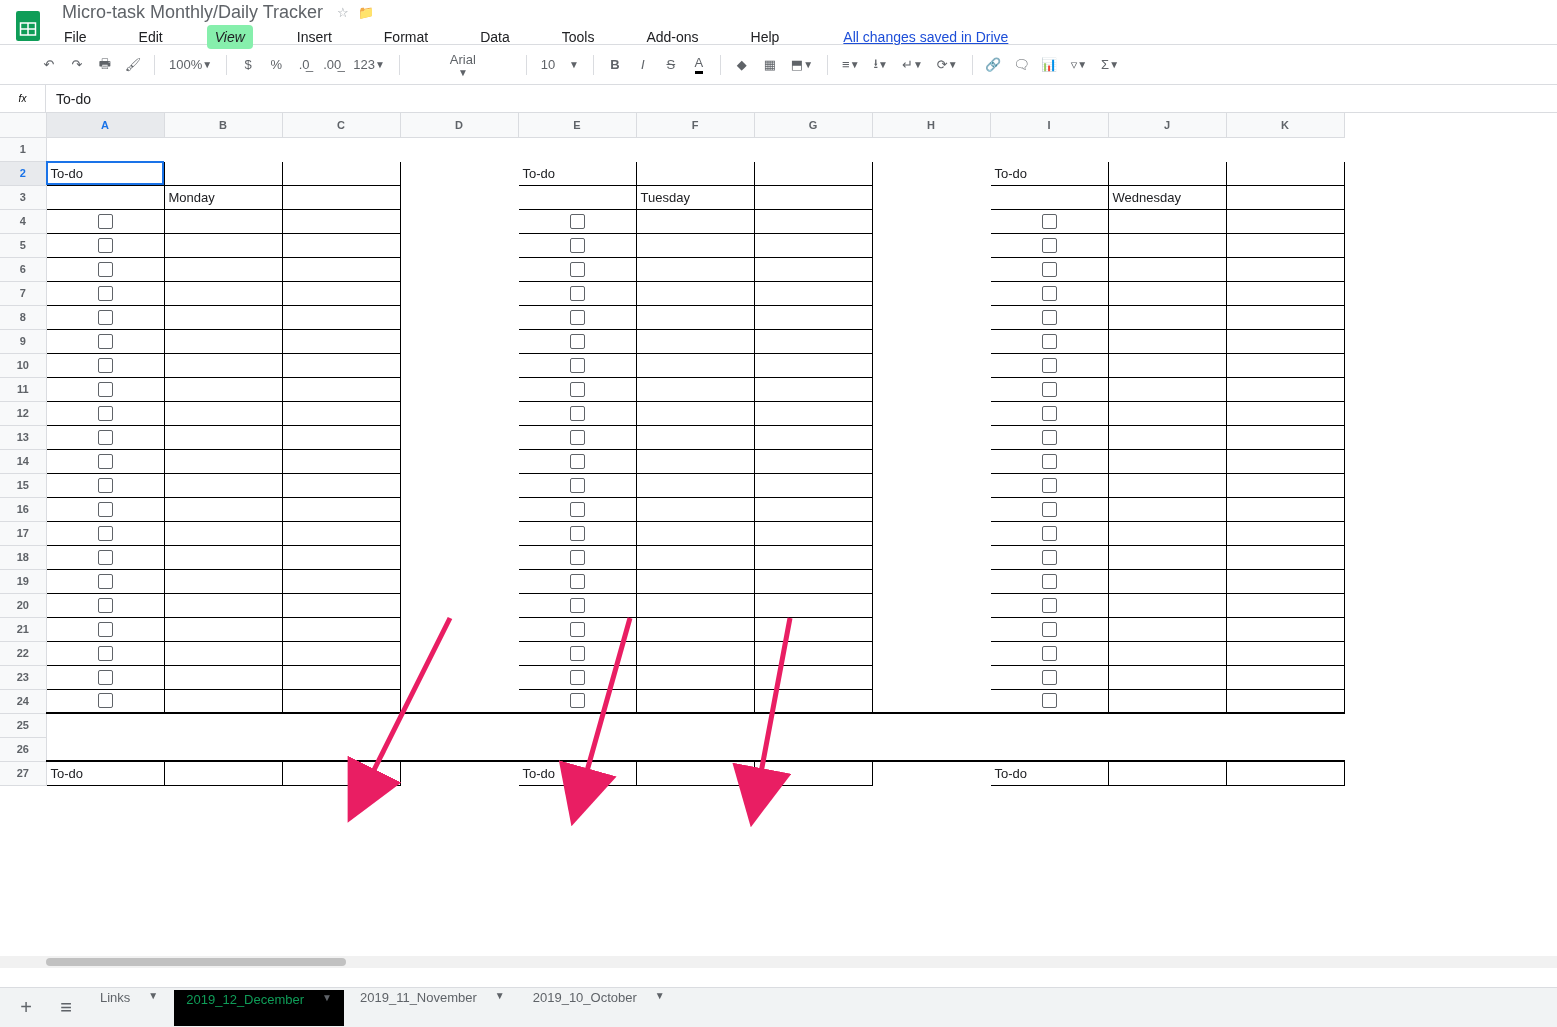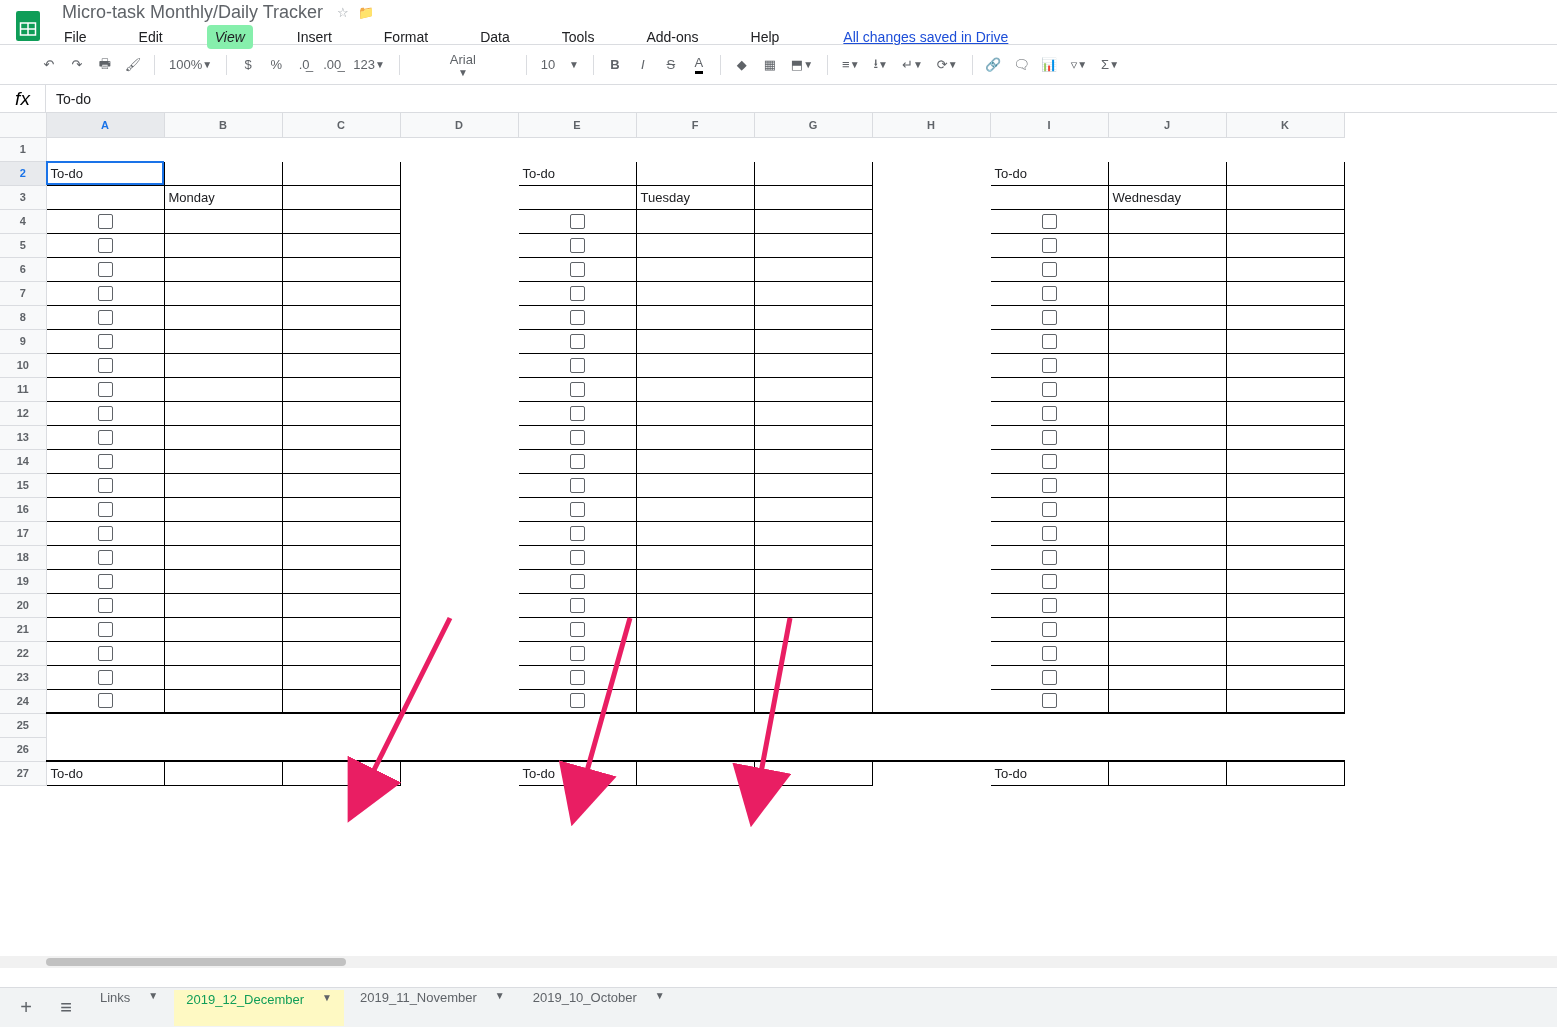--- a/index.html
+++ b/index.html
@@ -23,21 +23,21 @@
   
   .toolbar { display: flex; align-items: center; padding: 4px 8px 4px 36px; gap: 2px; border-bottom: 1px solid #dadce0; height: 40px; }
   .tbtn { height:26px; min-width:26px; display:inline-flex; align-items:center; justify-content:center; color:#5f6368; border-radius:2px; padding: 0 4px; font-size:13px; }
   .tsep { width:1px; height:20px; background:#dadce0; margin: 0 6px; }
   .tdrop { display:inline-flex; align-items:center; padding: 0 6px; color:#5f6368; height:26px;text-align:center;}
   .tdrop .caret { font-size:10px; color:#5f6368; }
   .color-under { border-bottom: 3px solid #000; padding-bottom:1px; }
   
   
   .formula-bar { display:flex; align-items:center; height:28px; border-bottom:1px solid #dadce0; }
-  .fx { width:46px; text-align:center; font-style:italic; color:#000000; font-size:19px; border-right:1px solid #dadce0; height:100%; display:flex; align-items:center; justify-content:center;}
+  .fx { width:46px; text-align:center; font-style:italic; color:#000000; font-size:10px; border-right:1px solid #dadce0; height:100%; display:flex; align-items:center; justify-content:center;}
   .formula-input { flex:1; padding: 0 10px; font-size:14px; color:#202124; }
   
   
   .grid-wrap { position:relative; overflow:hidden; height: calc(1027px - 36px - 28px - 40px - 28px - 40px); }
   .grid { border-collapse: collapse; table-layout: fixed; }
   .corner { width:46px; height:24px; background:#f8f9fa; border-right:1px solid #dadce0; border-bottom:1px solid #dadce0; position:sticky; top:0; left:0; z-index:3;}
   .colhead { background:#f8f9fa; border:1px solid #dadce0; border-top:none; height:24px; font-size:11px; color:#5f6368; text-align:center; position:sticky; top:0; z-index:2;}
   .rowhead { background:#f8f9fa; border:1px solid #dadce0; border-left:none; width:46px; font-size:11px; color:#5f6368; text-align:center; position:sticky; left:0; z-index:1;}
   .cell { border:1px solid #e0e0e0; height:24px; font-size:13px; padding: 0 4px; vertical-align:middle; background:#fff; }
   .cell.noborder { border:1px solid transparent; }
@@ -47,21 +47,21 @@
   .thickbottom td.cell { border-bottom: 2.5px solid #000; }
   .chk { width:15px; height:15px; border:1.5px solid #5f6368; border-radius:2px; margin:0 auto; display:block;}
   .cell.cbcell { text-align:center;}
   .h-scroll { position:absolute; left:0; right:0; bottom:0; height:12px; background:#f1f1f1; }
   .h-scroll .thumb { position:absolute; left:46px; top:2px; height:8px; width:300px; background:#c1c1c1; border-radius:4px;}
   
   
   .sheetbar { position:fixed; bottom:0; left:0; right:0; height:40px; background:#f1f3f4; border-top:1px solid #dadce0; display:flex; align-items:center; padding: 0 8px; gap:4px; }
   .sb-btn { width:36px; height:36px; display:flex; align-items:center; justify-content:center; color:#5f6368; font-size:20px;}
   .sheet-tab { height:36px; padding: 0 12px; display:flex; align-items:flex-start; gap:18px; font-size:13px; color:#5f6368; border-radius:0; }
-  .sheet-tab.active { background:#fef9c3; color:#0f9d58; border-top:2px solid transparent; box-shadow: inset 0 -2px 0 transparent; font-weight:500;}
+  .sheet-tab.active { background:#000000; color:#0f9d58; border-top:2px solid transparent; box-shadow: inset 0 -2px 0 transparent; font-weight:500;}
   .sheet-tab .caret { font-size:10px; color:#5f6368;}
   
   
   .arrow-layer { position:absolute; top:0; left:0; pointer-events:none; z-index:50;}
   
   
   .cA{width:118px;} .cB{width:118px;} .cC{width:118px;} .cD{width:118px;}
   .cE{width:118px;} .cF{width:118px;} .cG{width:118px;} .cH{width:118px;}
   .cI{width:118px;} .cJ{width:118px;} .cK{width:118px;}
 </style>

